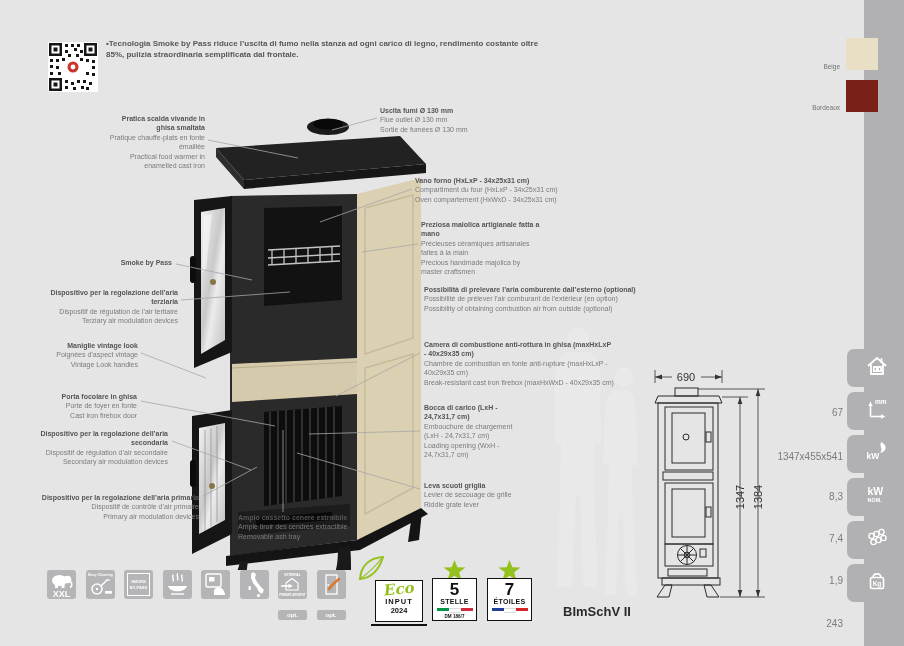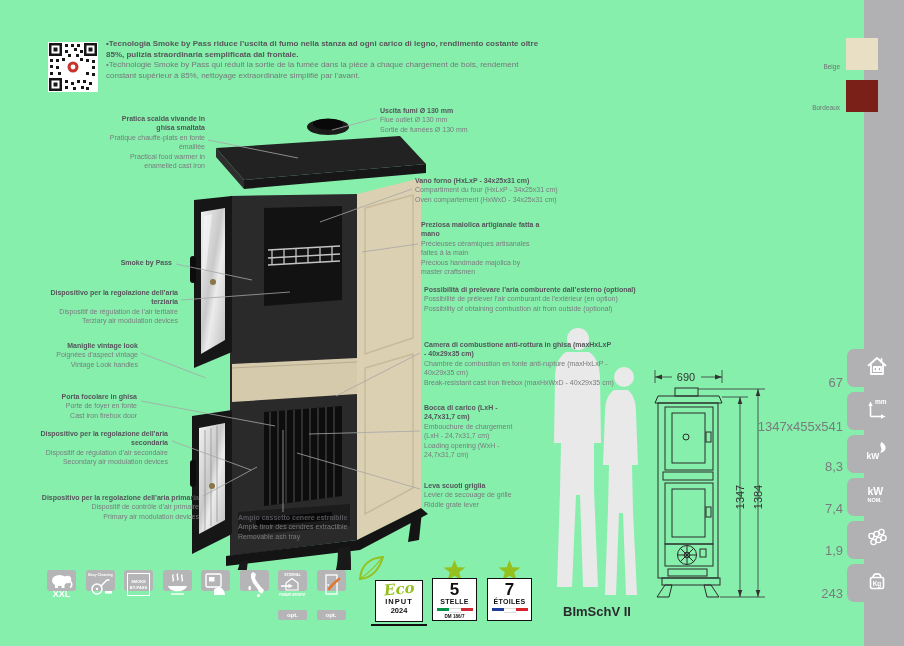--- a/index.html
+++ b/index.html
@@ -1,35 +1,35 @@
 <!DOCTYPE html>
 <html><head>
 <meta charset="utf-8">
 <style>
   html,body{margin:0;padding:0;background:#fff;}
-  #page{position:relative;width:904px;height:646px;background:#86efac;overflow:hidden;
+  #page{position:relative;width:904px;height:646px;background:#e5e5e5;overflow:hidden;
         font-family:"Liberation Sans",sans-serif;color:#77787b;}
   .abs{position:absolute;}
   
   #intro{left:106px;top:39px;width:436px;font-size:8px;line-height:1.32;color:#76777a;}
   #intro .b{font-weight:bold;color:#57575a;}
   
   .co{position:absolute;font-size:7px;line-height:9.4px;color:#7a7b7e;}
   .co .b{font-weight:bold;color:#55555a;}
   .col{text-align:right;}
   
   #strip{left:864px;top:0;width:40px;height:646px;background:#b1b0b2;}
   .spec{position:absolute;left:847px;width:57px;height:38px;background:#b1b0b2;border-radius:7px 0 0 7px;}
   .spec svg{position:absolute;left:17px;top:4px;}
-  .specval{position:absolute;width:90px;right:61px;text-align:right;font-size:13px;color:#7b7b7d;}
+  .specval{position:absolute;width:90px;right:61px;text-align:right;font-size:10px;color:#7b7b7d;margin-top:32px;}
   
   .swatch{position:absolute;left:846px;width:32px;height:32px;}
   .swlabel{position:absolute;right:64px;width:70px;text-align:right;font-size:6.5px;color:#717276;}
   
-  .ft{position:absolute;top:570px;width:29px;height:21px;background:#b5b4b6;border-radius:3px;}
+  .ft{position:absolute;top:570px;width:29px;height:29px;background:#b5b4b6;border-radius:3px;}
   .opt{position:absolute;top:610px;width:29px;height:10px;background:#b5b4b6;border-radius:2px;
        color:#fff;font-size:6px;line-height:10px;text-align:center;font-weight:bold;}
   
   .badge{position:absolute;background:#fff;border:1.5px solid #111;z-index:2;
          display:flex;flex-direction:column;align-items:center;box-sizing:border-box;}
   .badge .num{font-size:17px;font-weight:bold;color:#111;line-height:17px;margin-top:2px;}
   .badge .lbl{font-size:7px;font-weight:bold;color:#111;letter-spacing:.3px;line-height:8px;}
   .flag{display:flex;margin-top:1.5px;}
   .flag span{width:12px;height:3px;display:block;}
   .badge .sub{font-size:4.6px;font-weight:bold;color:#111;margin-top:1.5px;}
@@ -95,21 +95,20 @@
         <rect x="25" y="45" width="3" height="3"></rect>
         <rect x="33" y="44" width="3" height="3"></rect>
         <rect x="38" y="45" width="3" height="3"></rect>
     </g>
     <rect x="19.5" y="19.5" width="11" height="11" rx="5.5" fill="#c8352c"></rect>
     <circle cx="25" cy="25" r="2.4" fill="#fff"></circle>
   </svg>
 
   <div class="abs" id="intro">
     <div class="b">•Tecnologia Smoke by Pass riduce l’uscita di fumo nella stanza ad ogni carico di legno, rendimento costante oltre 85%, pulizia straordinaria semplificata dal frontale.</div>
-    <div>•Technologie Smoke by Pass qui réduit la sortie de la fumée dans la pièce à chaque chargement de bois, rendement constant supérieur à 85%, nettoyage extraordinaire simplifié par l’avant.</div>
   </div>
 
   <div class="swatch" style="top:38px;background:#e9dfc4;"></div>
   <div class="swlabel" style="top:63px;">Beige</div>
   <div class="swatch" style="top:80px;background:#7b2018;"></div>
   <div class="swlabel" style="top:104px;">Bordeaux</div>
 
   <svg class="abs" style="left:545px;top:323px;" width="115" height="282" viewBox="0 0 115 282">
     <g fill="#e9e9e9">
       <circle cx="33" cy="16" r="11"></circle>

